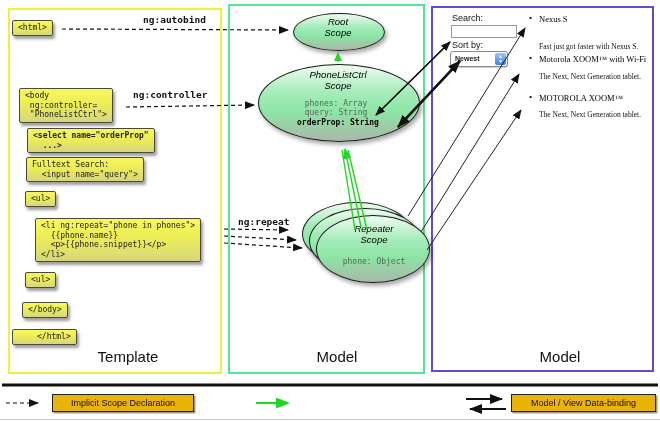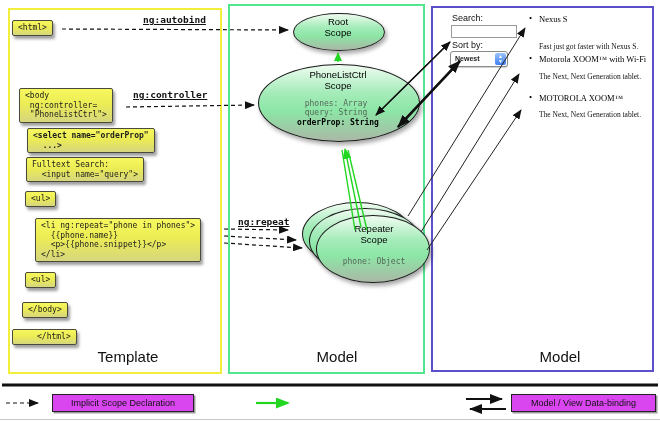--- a/index.html
+++ b/index.html
@@ -6,43 +6,43 @@
   #stage{position:relative;width:660px;height:421px;background:#fff;overflow:hidden;
          font-family:"Liberation Sans",sans-serif;}
   .panel{position:absolute;border:2px solid;background:#fff;}
   .panel-label{position:absolute;font-size:15px;color:#111;transform:translateX(-50%);white-space:nowrap;}
   .codebox{position:absolute;background:linear-gradient(180deg,#f7f75e 0%,#ecec55 45%,#d6d67e 100%);
            border:1px solid #4a4a3a;border-radius:2px;box-shadow:2px 3px 3px rgba(40,40,40,.45);
            font-family:"DejaVu Sans Mono",monospace;font-size:8px;line-height:9.5px;
            white-space:pre;padding:2px 5px;color:#1c1c1c;}
   .codebox.bold{font-weight:bold;}
   .nglabel{position:absolute;font-family:"DejaVu Sans Mono",monospace;font-size:9.5px;
-           font-weight:bold;color:#111;white-space:nowrap;text-decoration:underline;}
+           font-weight:bold;color:#111;white-space:nowrap;}
   .ellipse{position:absolute;border-radius:50%;border:1.5px solid #1a1a1a;
            background:linear-gradient(180deg,#f0fcf1 0%,#a7ecbb 35%,#8ce6a6 60%,#aab8a6 100%);
            box-shadow:2px 3px 4px rgba(0,0,0,.35);}
   .scope-title{position:absolute;font-size:9.5px;line-height:10.5px;color:#000;text-align:center;
-               white-space:pre;transform:translateX(-50%);}
+               white-space:pre;transform:translateX(-50%);font-style:italic;}
   .scope-props{position:absolute;font-family:"DejaVu Sans Mono",monospace;font-size:8px;line-height:9px;
                color:#56695a;text-align:center;white-space:pre;transform:translateX(-50%);}
   .scope-prop-bold{position:absolute;font-family:"DejaVu Sans Mono",monospace;font-size:8px;font-weight:bold;
                color:#000;white-space:nowrap;transform:translateX(-50%);}
   .view-label{position:absolute;font-family:Liberation Sans, sans-serif;font-size:9px;color:#111;}
   .search-input{position:absolute;width:60px;height:11px;border:1px solid #9a9a9a;background:#fff;
                 font-size:8px;padding:0 2px;}
   .sort-select{position:absolute;width:56px;height:14px;border:1px solid #8a8a8a;border-radius:3px;
                background:#fdfdfd;box-shadow:0 1px 1px rgba(0,0,0,.2);}
   .sort-select .val{position:absolute;left:4px;top:3px;font-size:7px;font-weight:bold;color:#222;}
   .sort-select .stepper{position:absolute;right:1px;top:1px;bottom:1px;width:11px;border-radius:2px;
                background:linear-gradient(180deg,#9cc3fb,#3f7df0);color:#fff;font-size:5px;line-height:5px;
                text-align:center;padding-top:1px;}
   .bullet{position:absolute;font-family:"Liberation Serif",serif;font-size:9px;color:#000;}
   .v-title{position:absolute;font-family:"Liberation Serif",serif;font-size:8.5px;color:#000;white-space:nowrap;}
   .v-desc{position:absolute;font-family:"Liberation Serif",serif;font-size:7.5px;color:#111;white-space:nowrap;}
-  .legend-box{position:absolute;height:16px;background:#d946ef;border:1px solid #222;
+  .legend-box{position:absolute;height:16px;background:#eab308;border:1px solid #222;
               box-shadow:1.5px 1.5px 0 #9a9a9a;font-size:9px;color:#111;
               display:flex;align-items:center;justify-content:center;white-space:nowrap;}
   svg.overlay{position:absolute;left:0;top:0;pointer-events:none;}
 </style>
 </head>
 <body>
 
 <div id="stage">
 
   <div class="panel" style="left:8px;top:8px;width:210px;height:362px;border-color:#f2ee3b;"></div>

